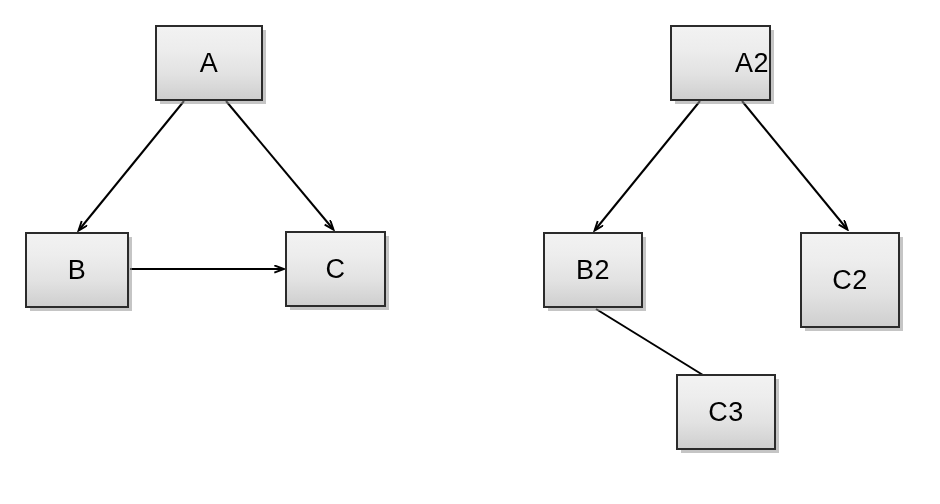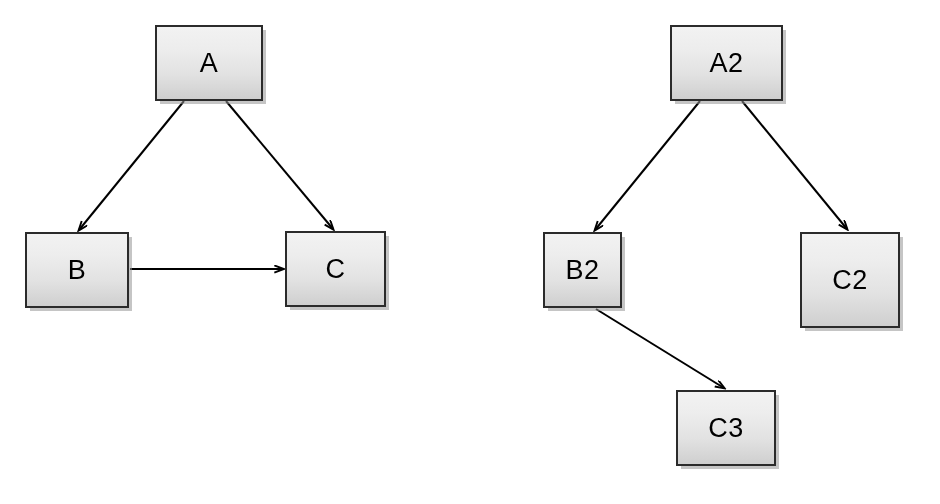--- a/index.html
+++ b/index.html
@@ -70,27 +70,27 @@
   <div id="nodes-layer">
       <div class="node" style="left: 155px; top: 25px; width: 108px; height: 76px;">
         <span class="node-label">A</span>
       </div>
       <div class="node" style="left: 25px; top: 232px; width: 104px; height: 76px;">
         <span class="node-label">B</span>
       </div>
       <div class="node" style="left: 285px; top: 231px; width: 101px; height: 76px;">
         <span class="node-label">C</span>
       </div>
-      <div class="node" style="left: 670px; top: 25px; width: 113px; height: 76px;">
+      <div class="node" style="left: 670px; top: 25px; width: 101px; height: 76px; justify-content: flex-end;">
         <span class="node-label">A2</span>
       </div>
-      <div class="node" style="left: 543px; top: 232px; width: 79px; height: 76px;">
+      <div class="node" style="left: 543px; top: 232px; width: 100px; height: 76px;">
         <span class="node-label">B2</span>
       </div>
       <div class="node" style="left: 800px; top: 232px; width: 100px; height: 96px;">
         <span class="node-label">C2</span>
       </div>
-      <div class="node" style="left: 676px; top: 390px; width: 100px; height: 76px;">
+      <div class="node" style="left: 676px; top: 374px; width: 100px; height: 76px;">
         <span class="node-label">C3</span>
       </div>
     </div>
 
 </div>
 
 </body></html>

